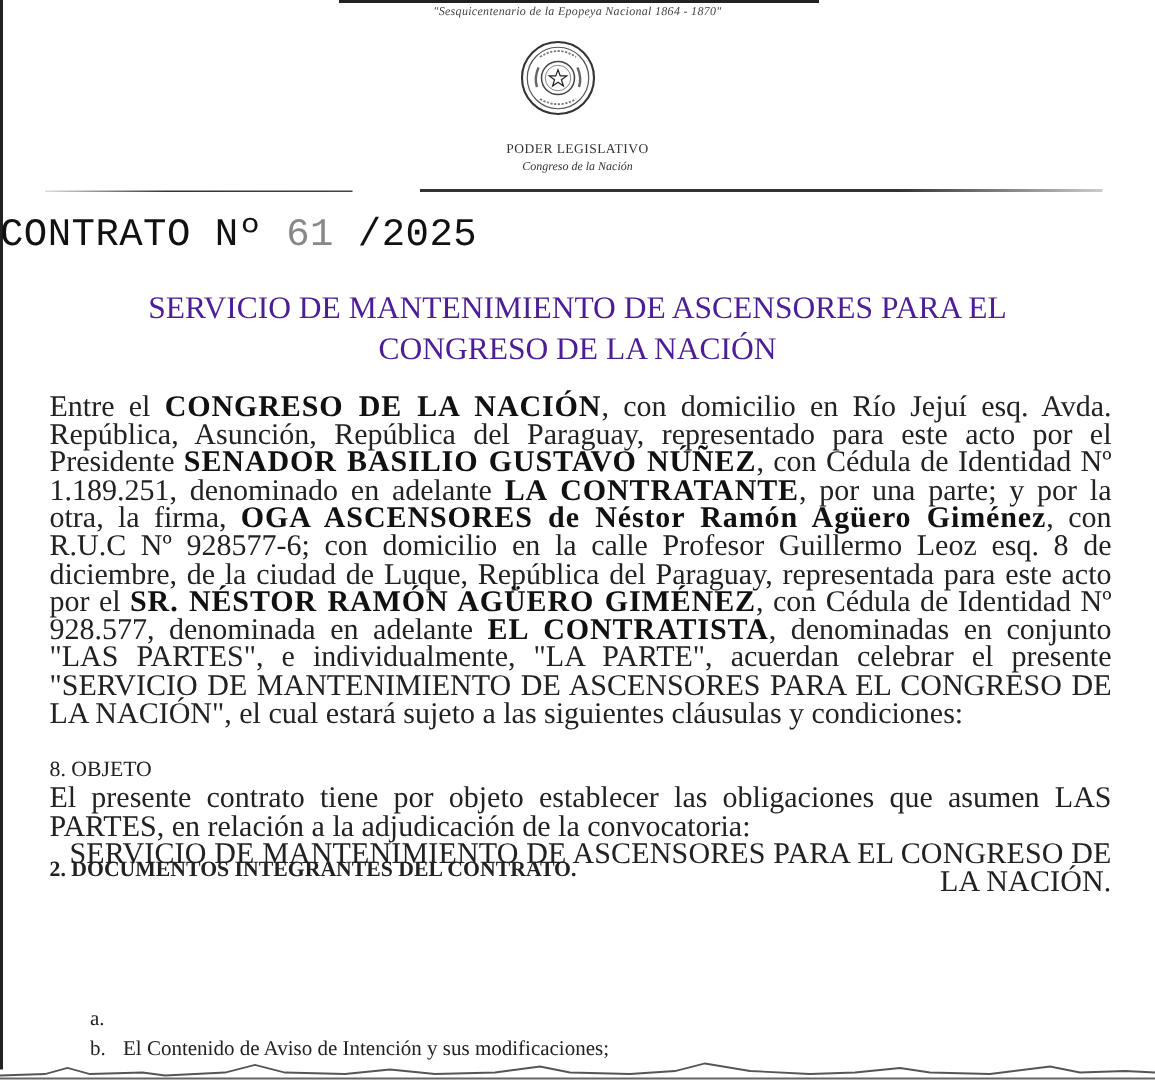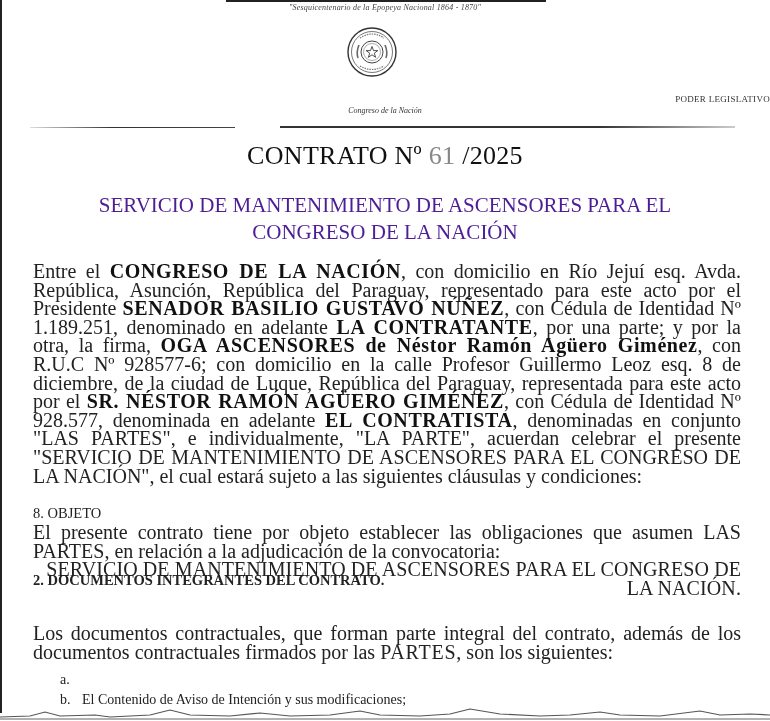--- a/index.html
+++ b/index.html
@@ -48,21 +48,21 @@
     }
     .seal {
       position: absolute;
       left: 346px; top: 26px;
       width: 52px; height: 52px;
     }
     .institution {
       position: absolute;
       left: 0; right: 0;
       top: 94px;
-      text-align: right;
+      text-align: center;
       font-size: 9px;
       color: #333;
       letter-spacing: 0.3px;
     }
     .institution-sub {
       position: absolute;
       left: 0; right: 0;
       top: 106px;
       text-align: center;
       font-size: 8px;
@@ -78,24 +78,24 @@
     .header-rule-right {
       position: absolute;
       left: 280px; top: 126px;
       width: 455px; height: 2px;
       background: linear-gradient(to right, #333, #333 70%, #ccc);
     }
     .title {
       position: absolute;
       left: 0; right: 0;
       top: 141px;
-      text-align: center;
       font-size: 26px;
       color: #111;
       letter-spacing: 0.3px;
+      font-family: Liberation Mono, monospace;
     }
     .title .num {
       color: #888;
     }
     .subtitle {
       position: absolute;
       left: 30px; right: 30px;
       top: 192px;
       text-align: center;
       font-size: 21px;
@@ -179,21 +179,20 @@
 
   <div class="body-text intro"><span>Entre el </span><b>CONGRESO DE LA NACIÓN</b><span>, con domicilio en Río Jejuí esq. Avda. República, Asunción, República del Paraguay, representado para este acto por el Presidente </span><b>SENADOR BASILIO GUSTAVO NÚÑEZ</b><span>, con Cédula de Identidad Nº 1.189.251, denominado en adelante </span><b>LA CONTRATANTE</b><span>, por una parte; y por la otra, la firma, </span><b>OGA ASCENSORES de Néstor Ramón Agüero Giménez</b><span>, con R.U.C Nº 928577-6; con domicilio en la calle Profesor Guillermo Leoz esq. 8 de diciembre, de la ciudad de Luque, República del Paraguay, representada para este acto por el </span><b>SR. NÉSTOR RAMÓN AGÜERO GIMÉNEZ</b><span>, con Cédula de Identidad Nº 928.577, denominada en adelante </span><b>EL CONTRATISTA</b><span>, denominadas en conjunto "LAS PARTES", e individualmente, "LA PARTE", acuerdan celebrar el presente "SERVICIO DE MANTENIMIENTO DE ASCENSORES PARA EL CONGRESO DE LA NACIÓN", el cual estará sujeto a las siguientes cláusulas y condiciones:</span></div>
 
   <div class="section-heading sec1-h">8. OBJETO</div>
   <div class="body-text sec1-body">
     <span>El presente contrato tiene por objeto establecer las obligaciones que asumen LAS PARTES, en relación a la adjudicación de la convocatoria:</span>
     <span class="line3">SERVICIO DE MANTENIMIENTO DE ASCENSORES PARA EL CONGRESO DE LA NACIÓN.</span>
   </div>
 
   <div class="section-heading sec2-h">2. DOCUMENTOS INTEGRANTES DEL CONTRATO.</div>
-  <div class="body-text sec2-body"><span>Los documentos contractuales, que forman parte integral del contrato, además de los documentos contractuales firmados por las </span><b style="font-weight:normal;letter-spacing:0.8px;">PARTES</b><span>, son los siguientes:</span></div>
 
   <ul class="list">
     <li>
       <span class="marker">a.</span>
     </li>
     <li>
       <span class="marker">b.</span>
       <span>El Contenido de Aviso de Intención y sus modificaciones;</span>
     </li>
   </ul>

